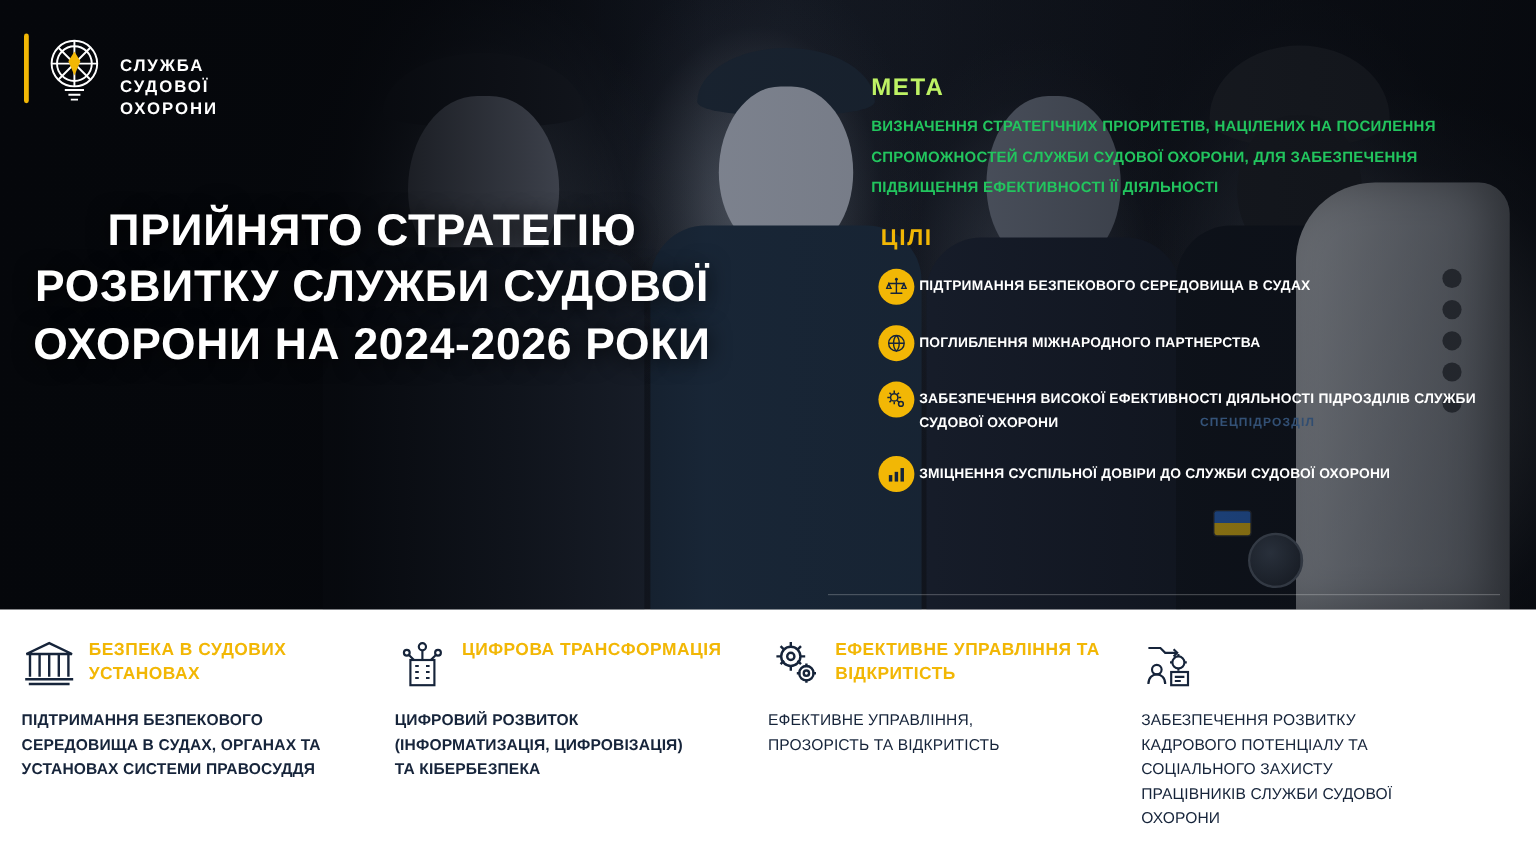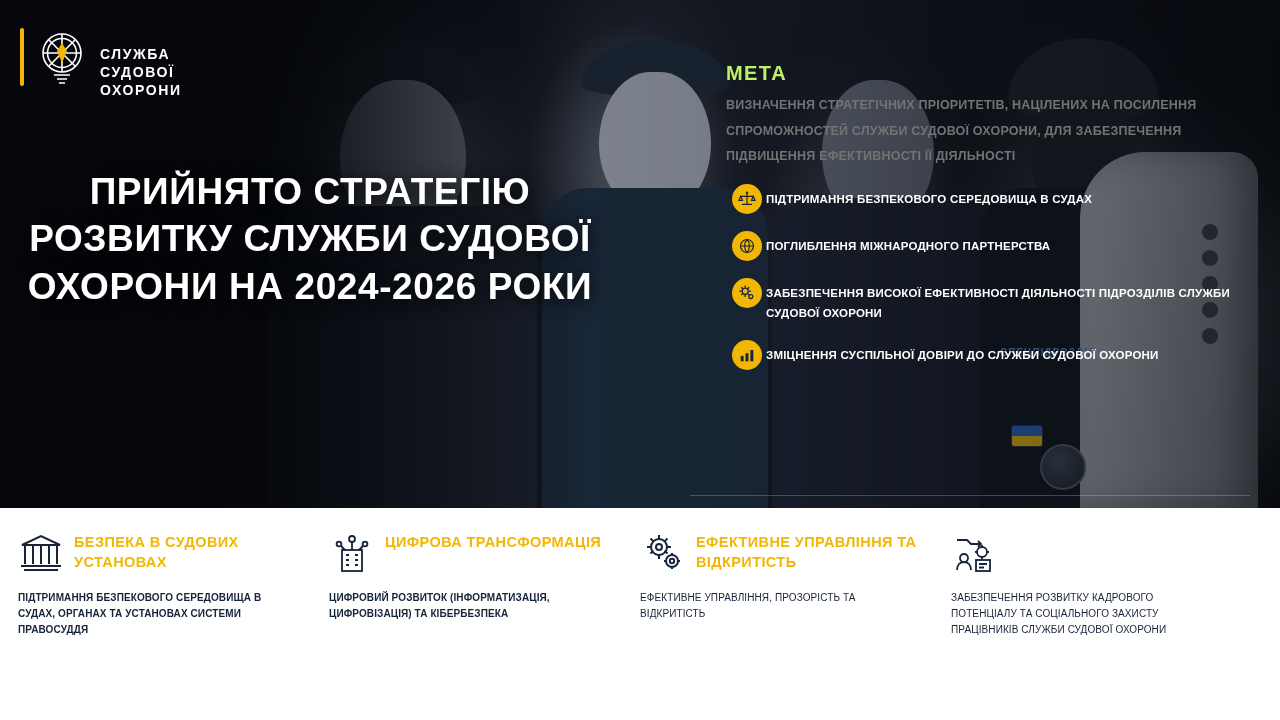--- a/index.html
+++ b/index.html
@@ -137,21 +137,21 @@
   
   .right-col {
     position: absolute; left: 726px; top: 62px; width: 540px;
     z-index: 5;
   }
   .meta-title {
     color: #bef264; font-size: 20px; font-weight: 700; letter-spacing: 1.4px;
   }
   .meta-text {
     margin-top: 8px;
-    color: #737373; font-size: 12.5px; font-weight: 700;
+    color: #22c55e; font-size: 12.5px; font-weight: 700;
     line-height: 2.05; letter-spacing: 0.2px;
   }
   .goals-title {
     margin-top: 18px; margin-left: 8px;
     color: #f2b705; font-size: 19px; font-weight: 700; letter-spacing: 1.4px;
   }
   .goals { margin-top: 14px; }
   .goal {
     display: flex; align-items: flex-start; gap: 4px;
     margin-bottom: 17px;
@@ -195,21 +195,21 @@
   }
   .pillar-ico { flex: 0 0 auto; width: 46px; height: 46px; color: #16243a; }
   .pillar-ico svg { display: block; }
   .pillar-title {
     color: #f2b705; font-size: 14.5px; font-weight: 700;
     line-height: 1.4; letter-spacing: 0.4px;
     padding-top: 2px;
   }
   .pillar-body {
     margin-top: 14px;
-    color: #16243a; font-size: 10px; font-weight: 700;
+    color: #16243a; font-size: 13px; font-weight: 700;
     line-height: 1.58; letter-spacing: 0.1px;
     max-width: 250px;
   }
   .pillar:nth-child(3) .pillar-body,
   .pillar:nth-child(4) .pillar-body { font-weight: 400; }
   .pillar:nth-child(3) .pillar-body { font-weight: 400; }
 </style>
 </head>
 <body>
 
@@ -272,20 +272,21 @@
         <div>ОХОРОНИ</div>
       </div>
     </div>
 
     <div class="headline">ПРИЙНЯТО СТРАТЕГІЮ РОЗВИТКУ  СЛУЖБИ СУДОВОЇ ОХОРОНИ НА 2024-2026 РОКИ</div>
 
     <div class="right-col">
       <div class="meta-title">МЕТА</div>
       <div class="meta-text">ВИЗНАЧЕННЯ СТРАТЕГІЧНИХ ПРІОРИТЕТІВ, НАЦІЛЕНИХ НА ПОСИЛЕННЯ СПРОМОЖНОСТЕЙ СЛУЖБИ СУДОВОЇ ОХОРОНИ, ДЛЯ ЗАБЕЗПЕЧЕННЯ ПІДВИЩЕННЯ ЕФЕКТИВНОСТІ ЇЇ ДІЯЛЬНОСТІ</div>
 
+      <div class="goals-title">ЦІЛІ</div>
 
       <div class="goals">
 
         <div class="goal">
           <span class="goal-ico">
             <svg viewBox="0 0 20 20" width="18" height="18" aria-hidden="true">
               <g stroke="#16243a" stroke-width="1.3" fill="none" stroke-linecap="round">
                 <path d="M10 3 V16 M5 16 H15 M3 7 H17"></path>
                 <path d="M3 7 L1 11.5 H5 Z M17 7 L15 11.5 H19 Z"></path>
               </g>

